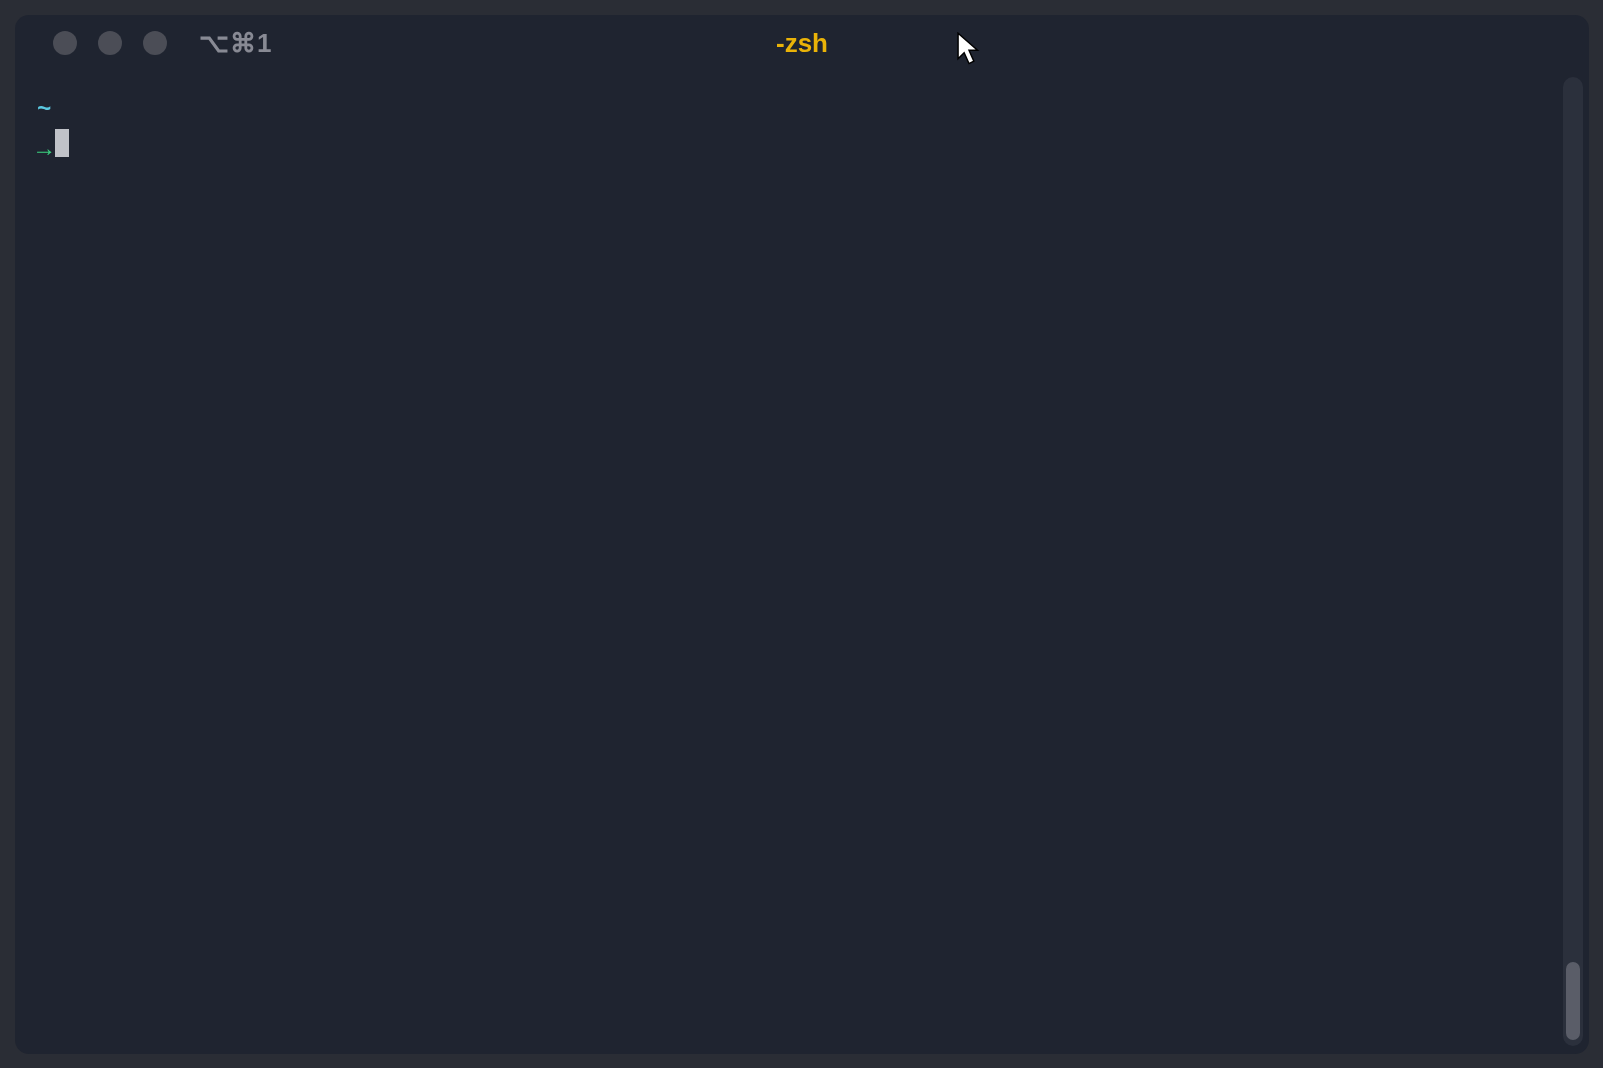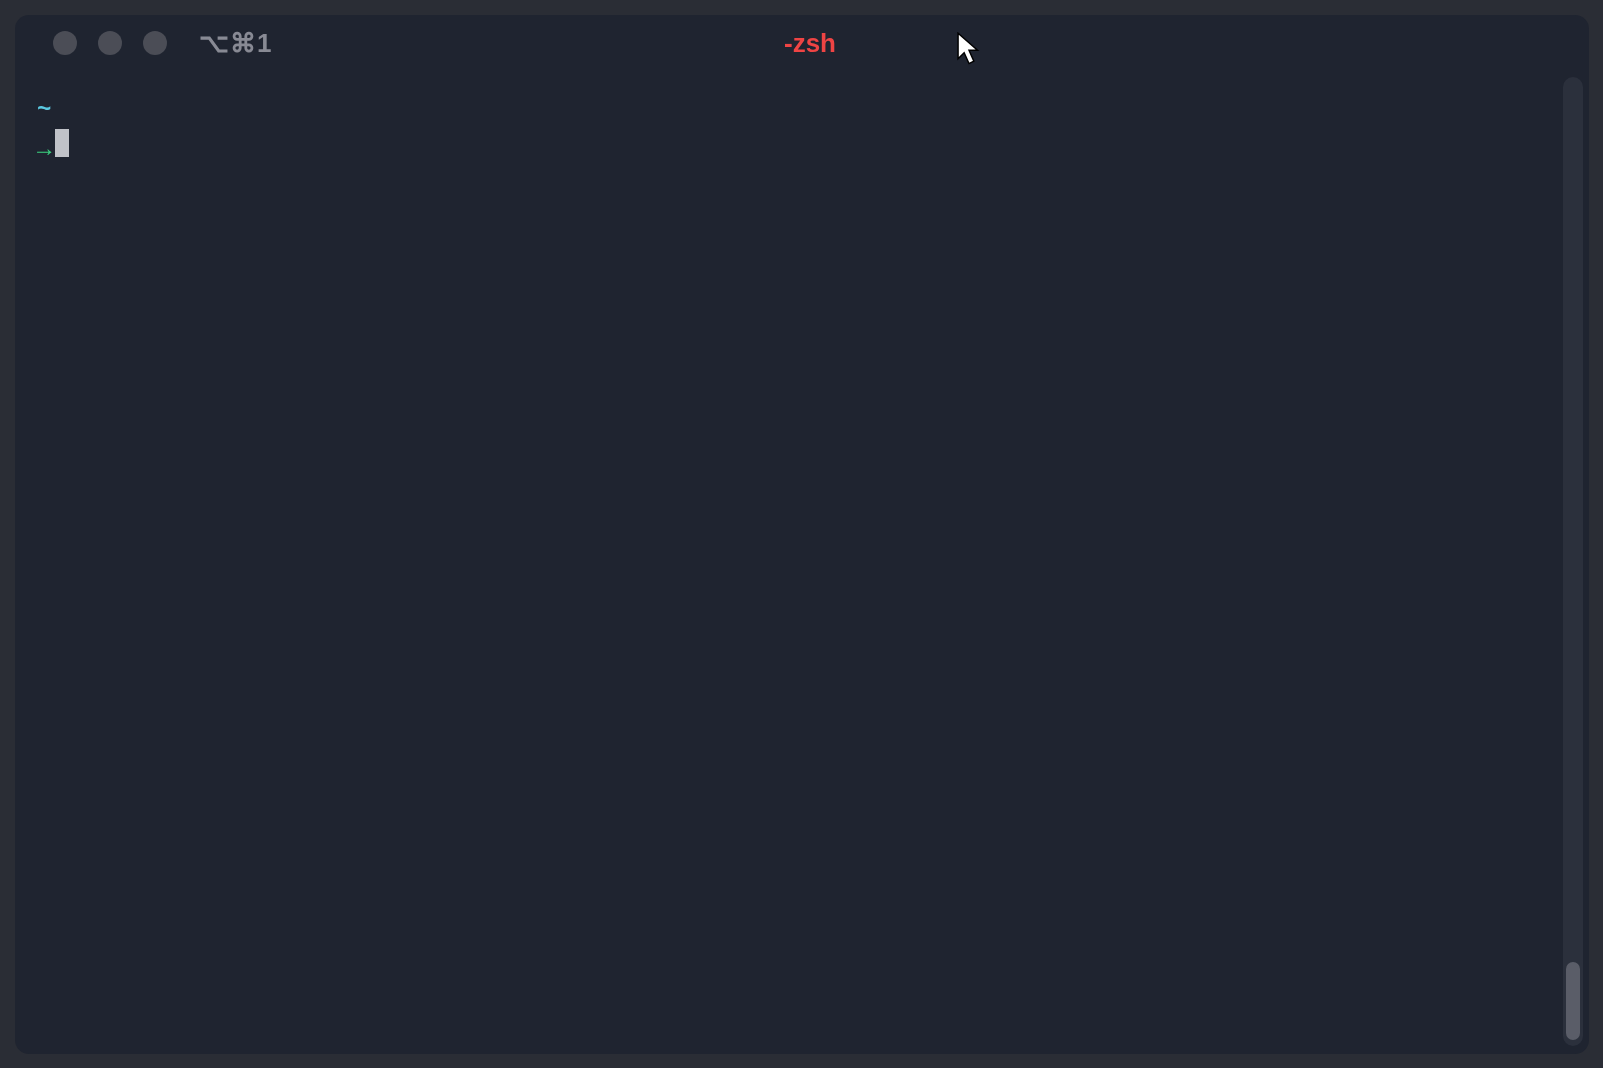--- a/index.html
+++ b/index.html
@@ -58,25 +58,24 @@
       font-size: 26px;
       font-weight: 600;
       letter-spacing: 1px;
       font-family: -apple-system, 'SF Pro Display', 'Helvetica Neue', sans-serif;
     }
     
     .window-title {
       position: absolute;
       left: 50%;
       transform: translateX(-50%);
-      color: #ef4444;
+      color: #eab308;
       font-size: 26px;
       font-weight: 600;
       font-family: -apple-system, 'SF Pro Display', 'Helvetica Neue', sans-serif;
-      margin-left: 8px;
     }
     
     .terminal-body {
       flex: 1;
       padding: 20px 6px 6px 22px;
       font-size: 24px;
       line-height: 1.55;
       position: relative;
     }
     

